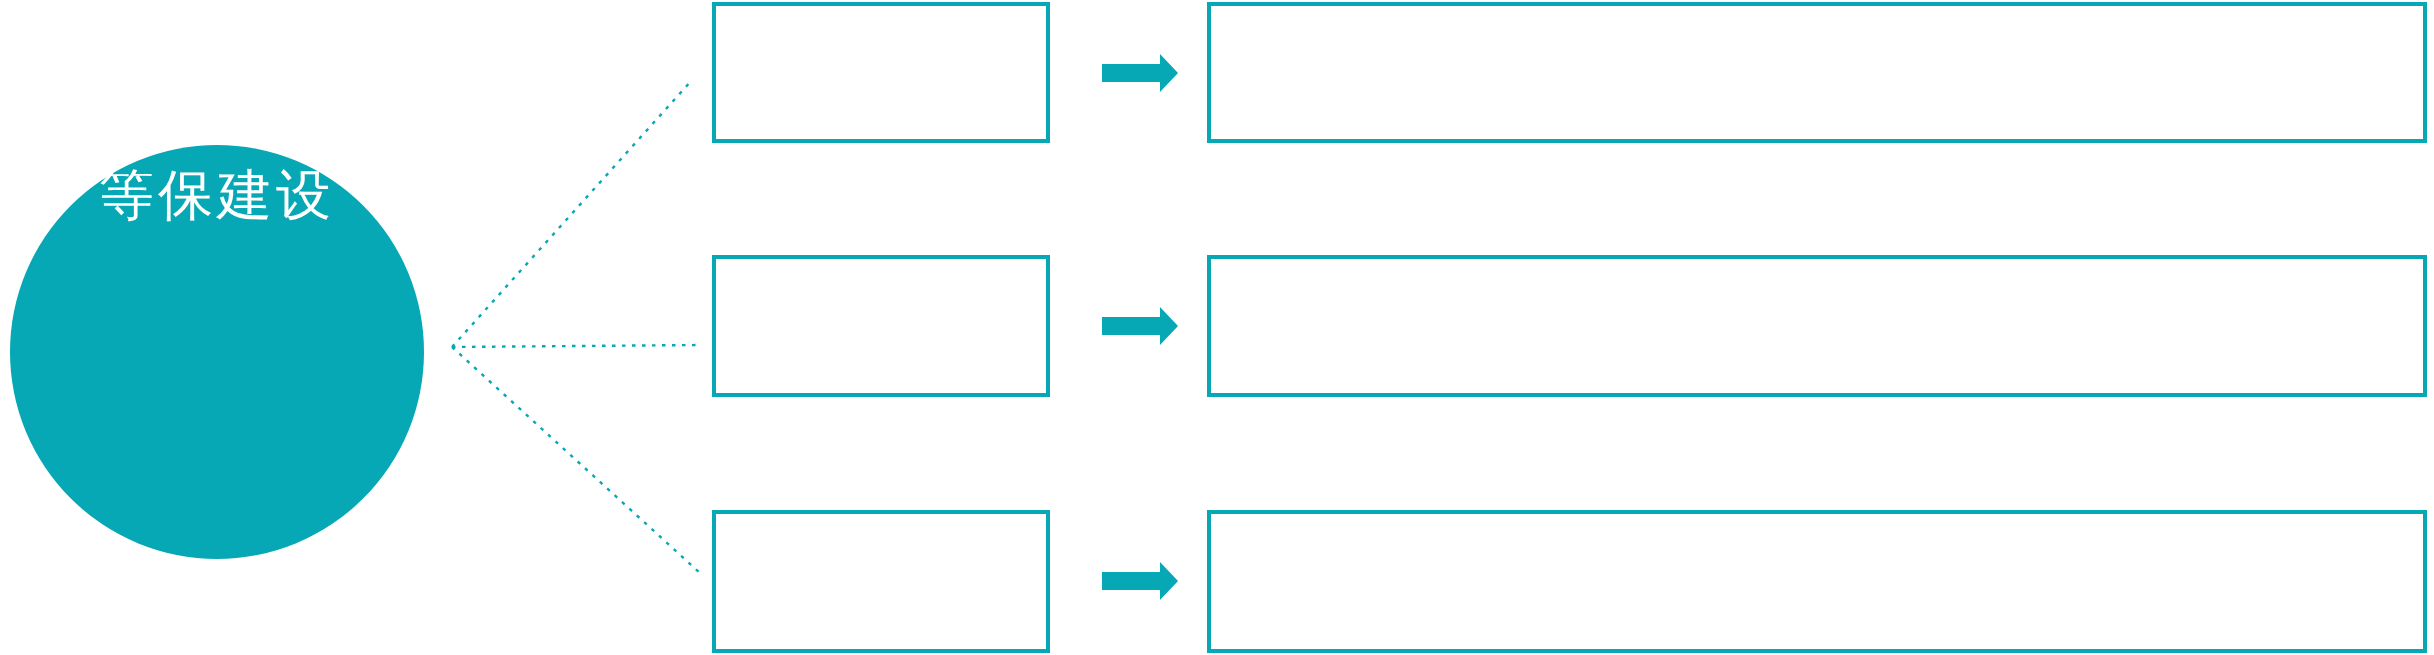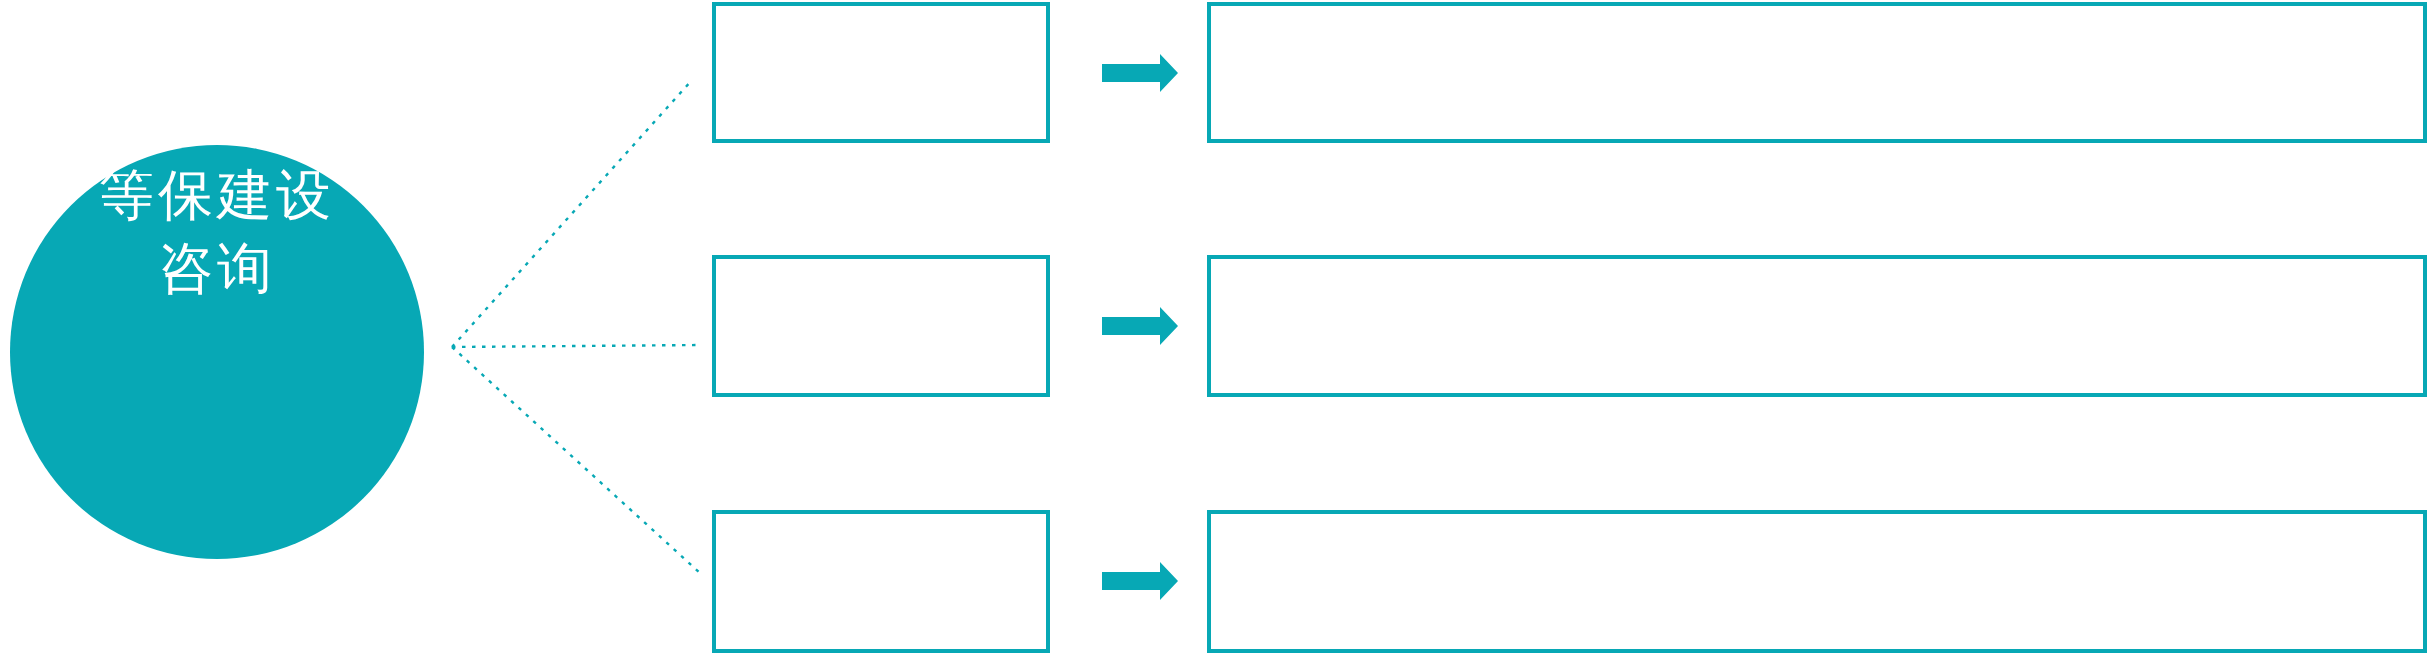--- a/index.html
+++ b/index.html
@@ -22,21 +22,21 @@
     position: absolute;
     left: 10px;
     top: 145px;
     width: 414px;
     height: 414px;
     border-radius: 50%;
     background: var(--accent);
     display: flex;
     flex-direction: column;
     align-items: center;
-    justify-content: flex-start;
+    justify-content: space-between;
     padding-top: 14px;
     box-sizing: border-box;
   }
   .topic-circle .line {
     color: #ffffff;
     font-size: 55px;
     line-height: 73px;
     font-weight: 300;
     letter-spacing: 4px;
     text-align: center;
@@ -103,21 +103,20 @@
   .row-1 .arrow-right { top: 307px; }
   .row-2 .arrow-right { top: 562px; }
 </style>
 </head>
 <body>
 
 <div class="canvas">
 
   <div class="topic-circle">
     <div class="line">等保建设</div>
-    <div class="line">咨询</div>
   </div>
 
   <svg class="connector-svg" width="2434" height="655" viewBox="0 0 2434 655">
     <line x1="452" y1="347" x2="692" y2="80"></line>
     <line x1="452" y1="347" x2="702" y2="345"></line>
     <line x1="452" y1="347" x2="700" y2="573"></line>
   </svg>
 
   <div class="row row-0">
     <div class="stage-box">

